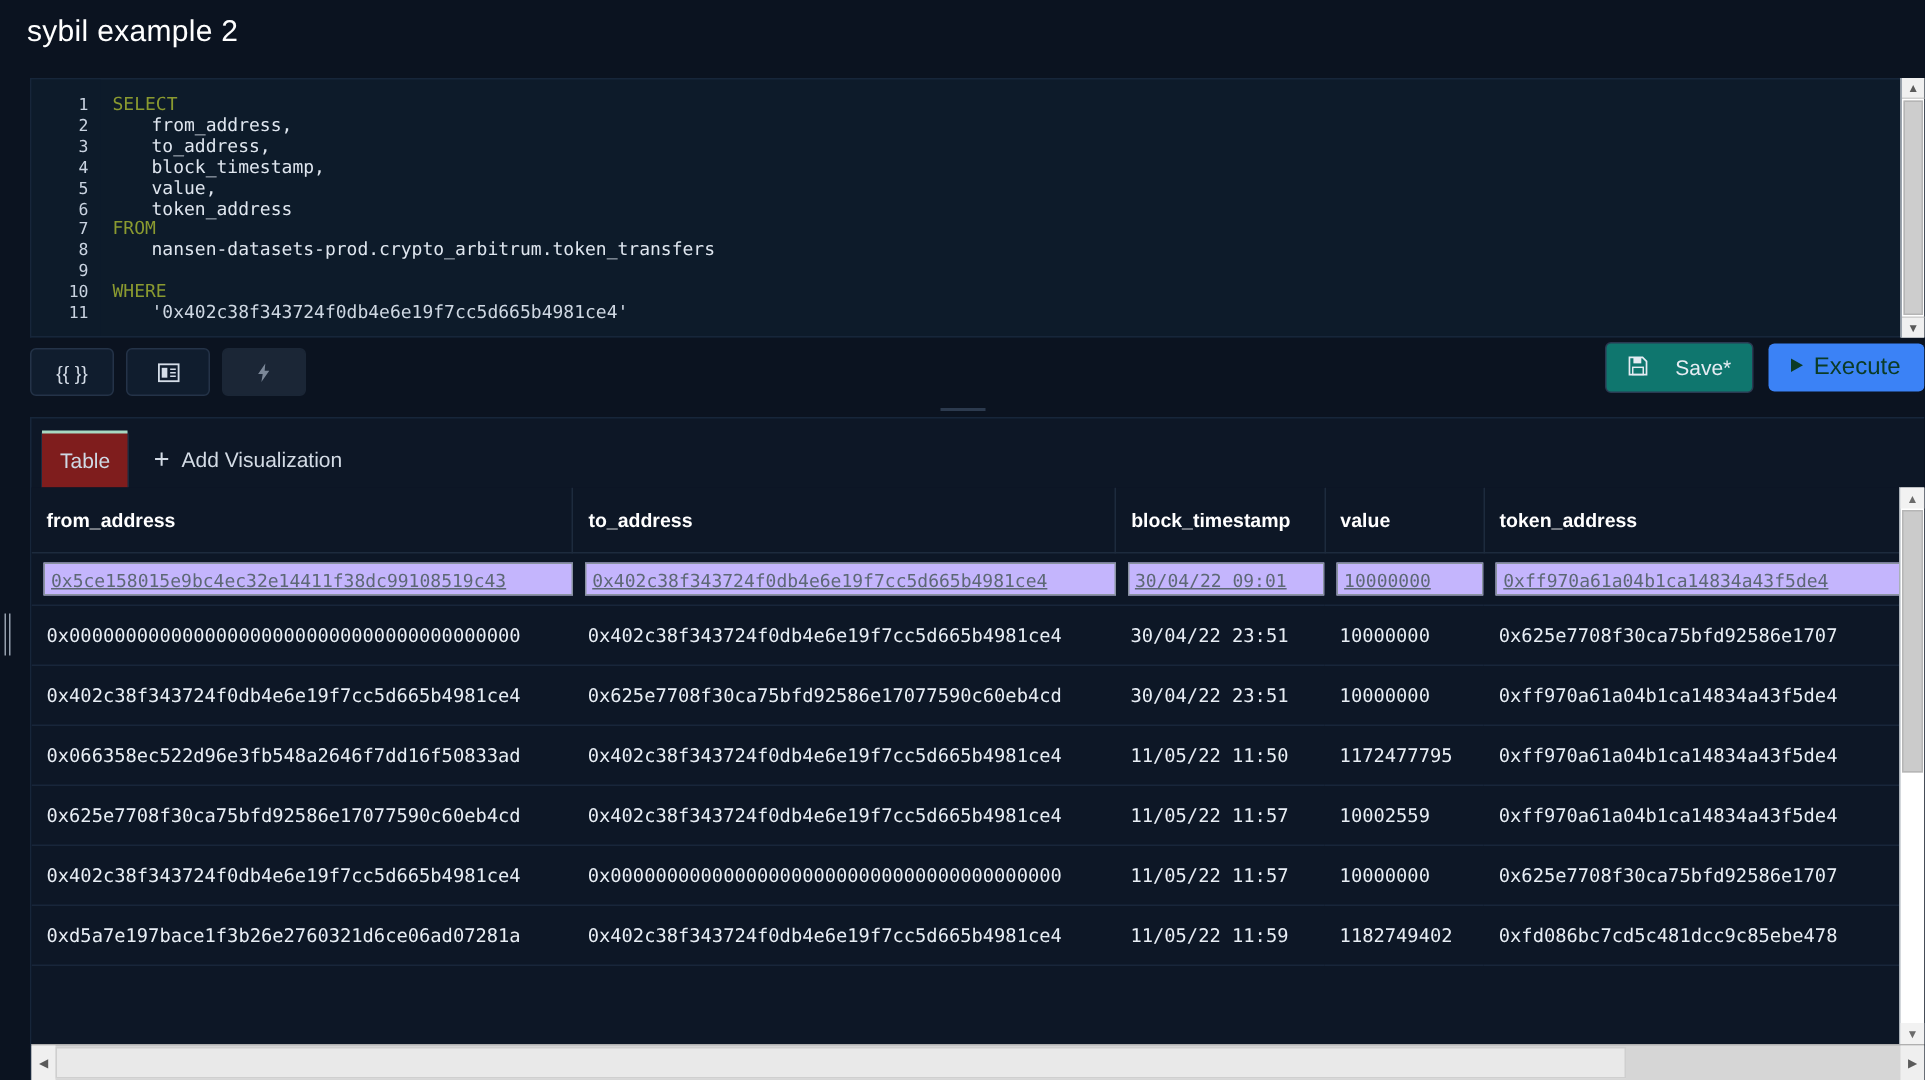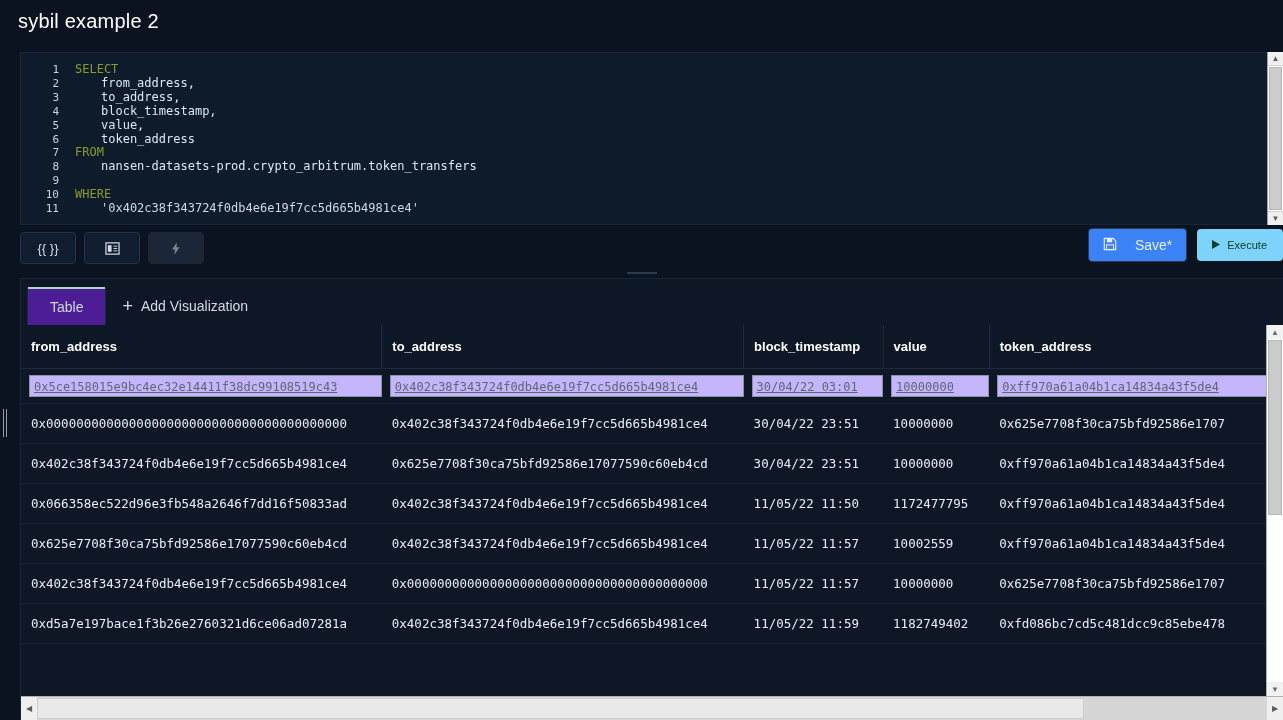--- a/index.html
+++ b/index.html
@@ -64,26 +64,26 @@
   .tb-right{ position:absolute; right:0px; top:0; display:flex; gap:10px; align-items:center; }
   .tbtn{
     width:56px; height:32px; border:1px solid #243348; border-radius:4px;
     background:#101d2e; color:#d5dde8; font-size:13px;
     display:flex; align-items:center; justify-content:center; cursor:pointer;
   }
   .tbtn.ghost{ background:#1b2636; border-color:#1b2636; color:#7b8798; }
   .tbtn svg{ display:block; }
   .savebtn{
     height:32px; padding:16px 14px; border:1px solid #2a3a52; border-radius:4px;
-    background:#3b82f6; color:#e6ecf3; font-size:14px;
+    background:#0f766e; color:#e6ecf3; font-size:14px;
     display:flex; align-items:center; gap:18px; cursor:pointer;
   }
   .execbtn{
     height:32px; padding:0 16px 0 14px; border:none; border-radius:4px;
-    background:#7dd3fc; color:#0b3b26; font-size:11px;
+    background:#3b82f6; color:#0b3b26; font-size:16px;
     display:flex; align-items:center; gap:6px; cursor:pointer;
   }
 
   
   .pane-handle{
     position:absolute; left:0; right:0; top:268px; height:10px;
     display:flex; align-items:center; justify-content:center;
   }
   .pane-handle i{ display:block; width:30px; height:2px; background:#2c3a4e; }
 
@@ -95,22 +95,22 @@
   }
   .edge-handle span{ width:1px; height:28px; background:#95a0ad; display:block; }
 
   
   .results{
     position:absolute; left:20px; top:278px; right:0; bottom:0;
     background:#0d1726; border-left:1px solid #17263a; border-top:1px solid #17263a;
   }
   .tabs{ display:flex; align-items:flex-end; height:46px; padding-left:6px; }
   .tab{
-    position:relative; padding:0 22px; height:38px; display:flex; align-items:center;
-    font-size:14px; color:#b8c2cf; background:#4c1d95;
+    position:relative; padding:0 12px; height:38px; display:flex; align-items:center;
+    font-size:14px; color:#b8c2cf; background:#7f1d1d;
     border:1px solid #1b2a3e; border-bottom:none; border-radius:3px 3px 0 0;
     cursor:pointer;
   }
   .tab.active{ color:#cfd9e4; }
   .tab.active::before{
     content:""; position:absolute; left:0; right:0; top:-1px; height:2px; background:#a8d8c2;
   }
   .addviz{
     display:flex; align-items:center; gap:8px; height:38px; padding:0 16px;
     font-size:14px; color:#d3dbe5; cursor:pointer;
@@ -288,21 +288,21 @@
           </thead>
           <tbody id="tbody">
               <tr class="filter">
                 <td>
                   <span class="fbox">0x5ce158015e9bc4ec32e14411f38dc99108519c43</span>
                 </td>
                 <td>
                   <span class="fbox">0x402c38f343724f0db4e6e19f7cc5d665b4981ce4</span>
                 </td>
                 <td>
-                  <span class="fbox">30/04/22 03:01</span>
+                  <span class="fbox">30/04/22 09:01</span>
                 </td>
                 <td>
                   <span class="fbox">10000000</span>
                 </td>
                 <td>
                   <span class="fbox">0xff970a61a04b1ca14834a43f5de4</span>
                 </td>
               </tr>
               <tr>
                 <td>0x0000000000000000000000000000000000000000</td>

